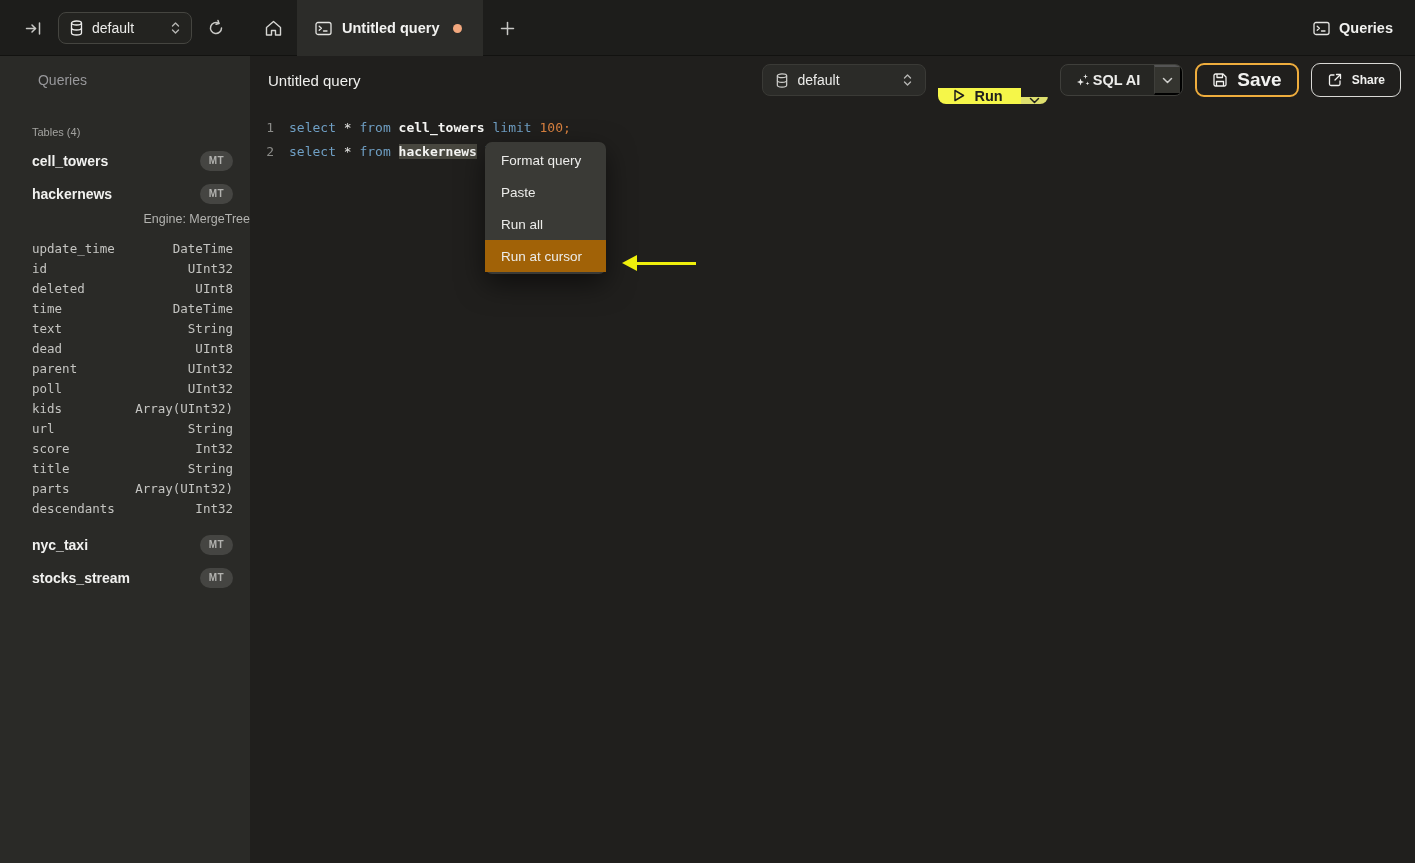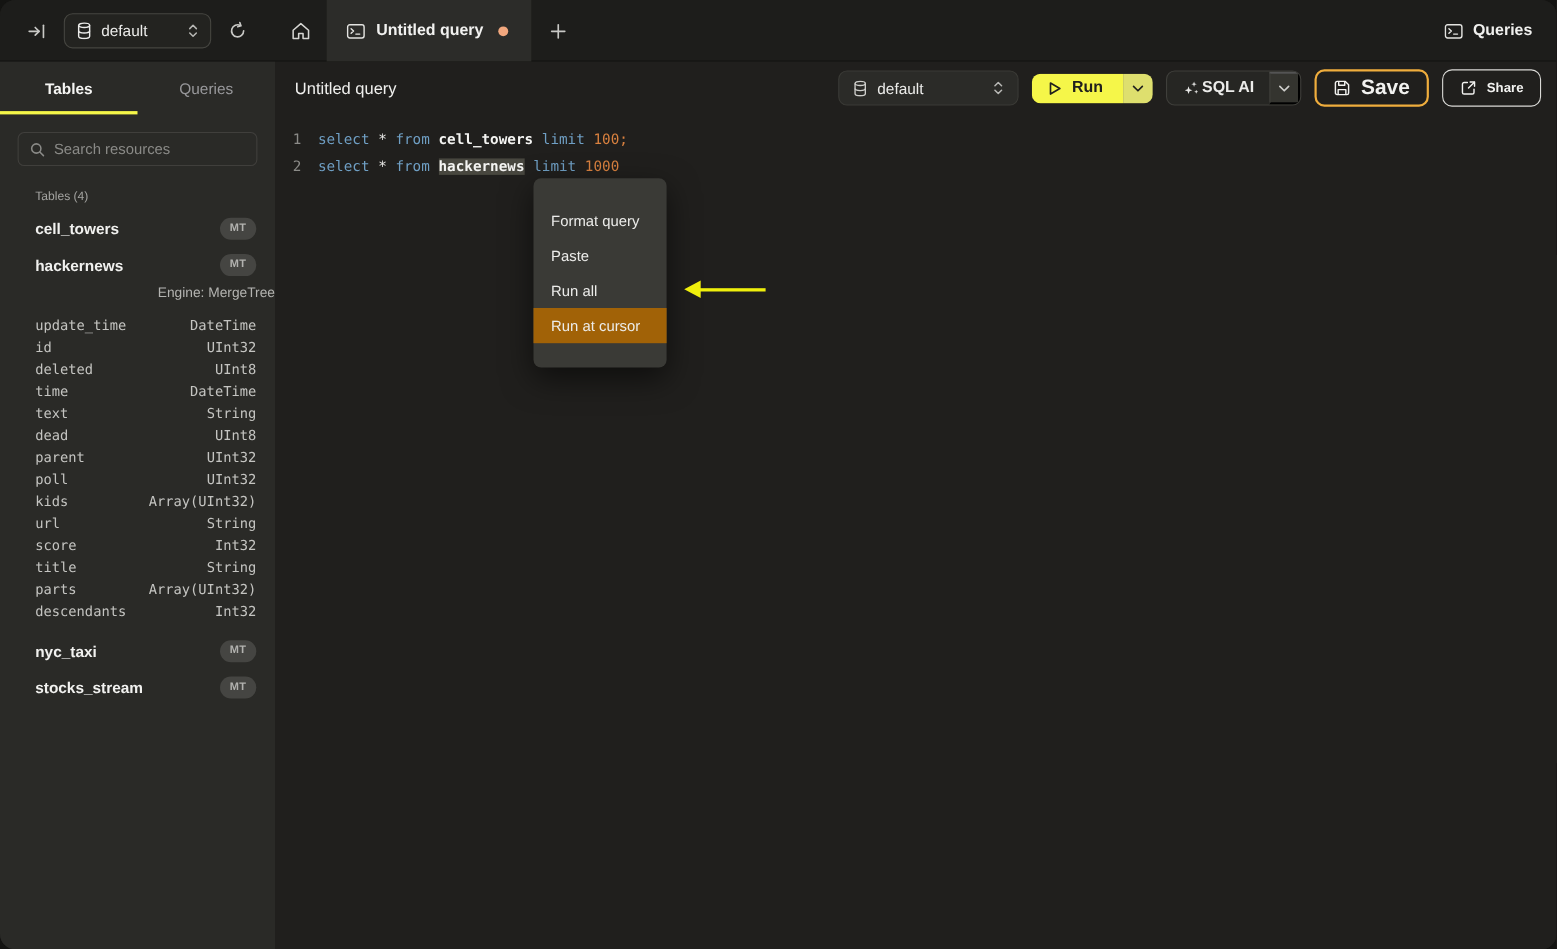--- a/index.html
+++ b/index.html
@@ -1,18 +1,18 @@
 <!DOCTYPE html>
 <html><head>
 <meta charset="utf-8">
 <style>
   * { margin:0; padding:0; box-sizing:border-box; }
   body { background:#141412; font-family:"Liberation Sans", sans-serif; }
   .canvas { position:relative; width:1415px; height:863px; background:#201f1d; overflow:hidden;
-            color:#ececea; font-family:"Liberation Sans", sans-serif;border-radius:14px; }
+            color:#ececea; font-family:"Liberation Sans", sans-serif; }
 
   
   .topbar { position:absolute; left:0; top:0; width:1415px; height:56px; background:#1d1d1b;
             border-bottom:1px solid #121210; }
   .icon-btn { display:flex; align-items:center; justify-content:center; background:none; border:none;
               color:#c9c9c6; cursor:pointer; }
   .collapse-btn { position:absolute; left:18px; top:13px; width:30px; height:30px; }
   .db-select { position:absolute; left:58px; top:12px; width:134px; height:32px; border:1px solid #454540;
                border-radius:8px; background:#232320; display:flex; align-items:center; padding:0 10px;
                gap:8px; color:#ececea; font-size:14px; cursor:pointer; }
@@ -59,22 +59,22 @@
   .col-type { text-align:right; }
 
   
   .main { position:absolute; left:250px; top:56px; width:1165px; height:807px; background:#201f1d; }
   .main-header { height:48px; display:flex; align-items:center; padding:0 14px 0 18px; }
   .main-title { font-size:15px; color:#f0f0ee; }
   .hdr-actions { margin-left:auto; display:flex; align-items:center; gap:12px; }
   .hdr-db { width:164px; height:32px; background:#2b2b28; border:1px solid #3a3a36; border-radius:8px;
             display:flex; align-items:center; gap:9px; padding:0 12px; font-size:14px; color:#ececea; cursor:pointer; }
   .hdr-db .grow { flex:1; }
-  .run-btn { height:27px; border:none; border-radius:8px; overflow:hidden; display:flex; padding:0;
-             cursor:pointer; font-family:"Liberation Sans", sans-serif; }
+  .run-btn { height:47px; border:none; border-radius:8px; overflow:hidden; display:flex; padding:0;
+             cursor:pointer; font-family:"Liberation Sans", sans-serif;align-items:flex-end; }
   .run-main { background:#f5f649; color:#20201d; display:flex; align-items:center; gap:9px;
               padding:0 18px 0 14px; font-size:14.5px; font-weight:600; }
   .run-caret { background:#dedf6e; width:27px; display:flex; align-items:center; justify-content:center; color:#20201d; }
   .sqlai-btn { height:32px; background:#262623; border:1px solid #3f3f3b; border-radius:8px; display:flex;
                padding:0; color:#ececea; cursor:pointer; overflow:hidden; font-family:"Liberation Sans", sans-serif; }
   .sqlai-main { display:flex; align-items:center; gap:2px; padding:0 14px; font-size:14.5px; font-weight:600; color:#ececea; }
   .sqlai-caret { width:28px; display:flex; align-items:center; justify-content:center; background:#34342f;
                border-left:1px solid #3f3f3b; color:#cfcfcc; }
   .save-btn { height:34px; background:transparent; border:2px solid #efad3d; border-radius:9px;
               display:flex; align-items:center; gap:9px; padding:0 15px; color:#f2f2f0; font-size:19px;
@@ -90,22 +90,22 @@
   .gutter-num { width:24px; text-align:right; color:#8b8b88; flex:0 0 24px; }
   .code-line { padding-left:15px; white-space:pre; color:#e8e8e6; }
   .tk-kw { color:#6f9fc4; }
   .tk-op { color:#e8e8e6; }
   .tk-tbl { color:#f4f4f2; font-weight:700; }
   .tk-num { color:#d9813f; }
   .tk-pl { color:#e8e8e6; }
   .tk-sel { background:#48473f; }
 
   
-  .ctx-menu { position:absolute; left:485px; top:162px; width:121px; background:#3a3a36;
-              border-radius:7px; padding:22px 0; box-shadow:0 10px 28px rgba(0,0,0,0.55); z-index:5; }
+  .ctx-menu { position:absolute; left:485px; top:142px; width:121px; background:#3a3a36;
+              border-radius:7px; padding:2px 0; box-shadow:0 10px 28px rgba(0,0,0,0.55); z-index:5; }
   .ctx-item { height:32px; display:flex; align-items:center; padding:0 16px; font-size:13.5px;
               color:#ececea; white-space:nowrap; cursor:pointer; }
   .ctx-item.hl { background:#a16207; }
 
   
   .anno-arrow { position:absolute; left:622px; top:255px; width:75px; height:16px; z-index:6; }
   .anno-arrow .shaft { position:absolute; left:8px; top:6.5px; width:66px; height:3px; background:#efef0c; }
   .anno-arrow .head { position:absolute; left:0; top:0; width:0; height:0;
               border-top:8px solid transparent; border-bottom:8px solid transparent;
               border-right:15px solid #efef0c; }
@@ -191,38 +191,26 @@
           <path d="M4.2 5.2 L6.4 7.2 L4.2 9.2"></path>
             <path d="M8.5 10 H12"></path>
         </svg>
       </span>
       <span>Queries</span>
     </button>
   </div>
 
   <div class="sidebar">
     <div class="side-tabs">
-      <div class="side-tab active">
-        <span>Tables</span>
-      </div>
       <div class="side-tab">
         <span>Queries</span>
       </div>
     </div>
 
 
-    <div class="search-box">
-      <span>
-        <svg width="14" height="14" viewBox="0 0 14 14" fill="none" stroke="currentColor" stroke-width="1.4" stroke-linecap="round">
-          <circle cx="6" cy="6" r="4.2"></circle>
-            <path d="M9.2 9.2 L12.5 12.5"></path>
-        </svg>
-      </span>
-      <input type="text" placeholder="Search resources" style="">
-    </div>
 
     <div class="section-label">Tables (4)</div>
 
     <div class="tables-list">
         <div class="tbl-row">
           <span class="tbl-name">cell_towers</span>
           <span class="tbl-badge">MT</span>
         </div>
         <div class="tbl-row">
           <span class="tbl-name">hackernews</span>

